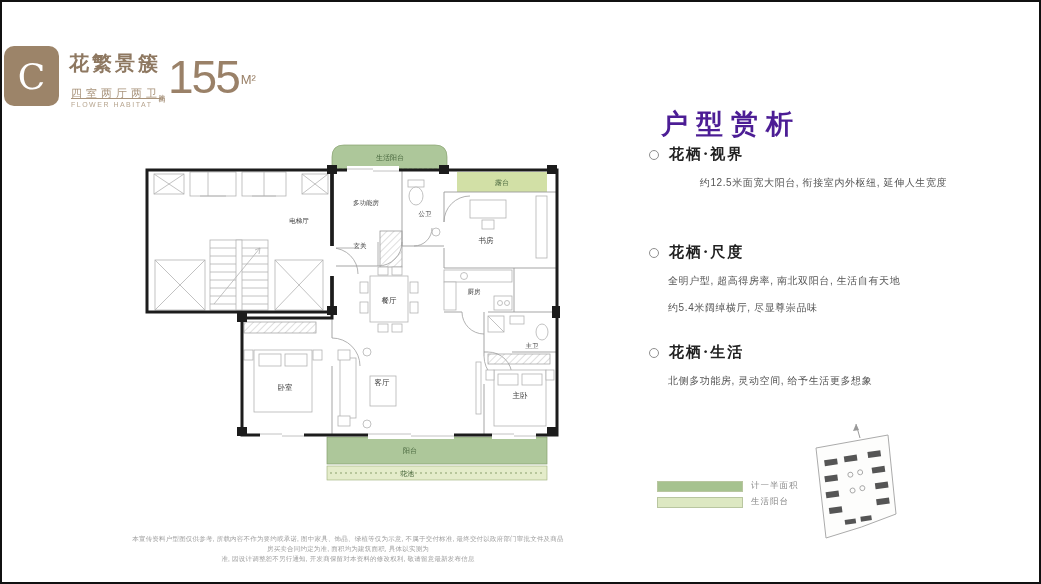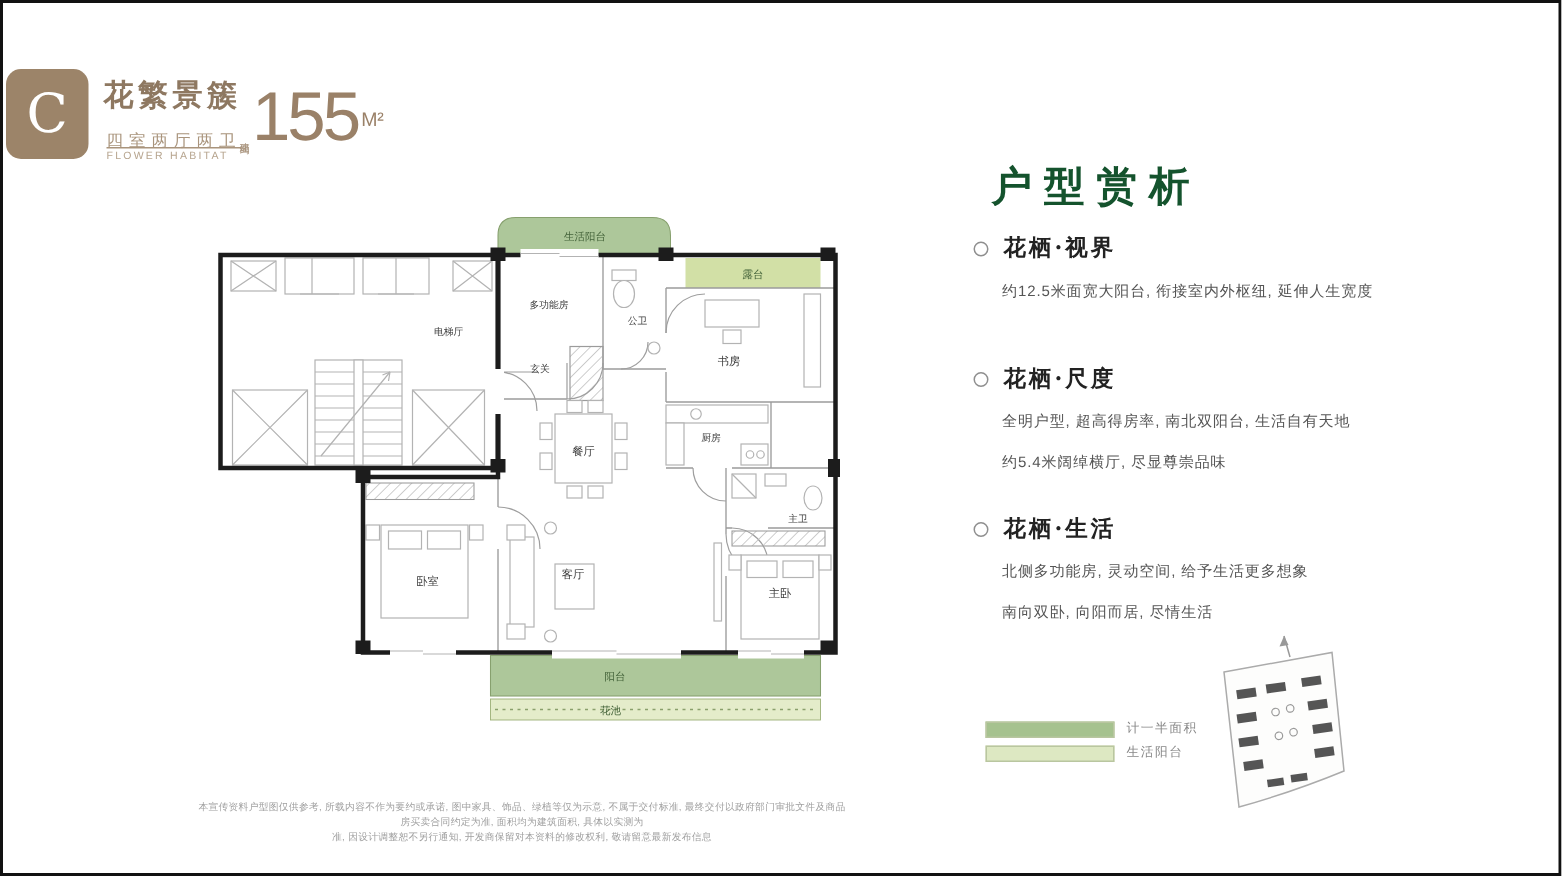--- a/index.html
+++ b/index.html
@@ -14,28 +14,28 @@
          font-weight:bold;font-size:20px;letter-spacing:3px;}
   .subtitle{position:absolute;left:69px;top:84px;color:#a9947c;font-size:11px;letter-spacing:4px;text-decoration:underline;}
   .subtitle-en{position:absolute;left:69px;top:99px;color:#b7a58f;font-size:7px;letter-spacing:1.5px;}
   .area{position:absolute;left:155px;top:50px;display:flex;align-items:flex-end;color:#9a8168;}
   .area-prefix{writing-mode:vertical-rl;font-size:6.5px;letter-spacing:1px;color:#a8937c;margin:0 2px 10px 0;}
   .area-num{font-size:46px;line-height:50px;letter-spacing:-2px;text-align:center;}
   .area-unit{font-size:13px;margin:0 0 15px 2px;}
   
   .panel{position:absolute;left:645px;top:0;width:350px;height:584px;}
   .panel h1{position:absolute;left:14px;top:104px;margin:0;font-family:"DejaVu Serif",serif;
-            font-size:27px;letter-spacing:8px;color:#14532d;font-weight:bold;}
+            font-size:27px;letter-spacing:8px;color:#4c1d95;font-weight:bold;}
   .sec{position:absolute;left:2px;width:330px;}
   .sec-head{display:flex;align-items:center;gap:10px;}
   .bullet{width:8px;height:8px;border:1.2px solid #8f8f8f;border-radius:50%;flex:0 0 auto;}
   .sec-title{font-family:"DejaVu Serif",serif;font-weight:bold;font-size:15px;color:#222;letter-spacing:2px;}
   .sec-lines{margin:12px 0 0 19px;}
   .dl{font-size:10px;color:#555;letter-spacing:.6px;margin-bottom:13px;}
-  .sec1{top:154px;}.sec2{top:229px;margin-top:12px;}.sec3{top:341px;}
+  .sec1{top:143px;text-align:center;}.sec2{top:229px;margin-top:12px;}.sec3{top:341px;}
   
   .legend{position:absolute;left:655px;top:478px;}
   .lg-row{display:flex;align-items:center;margin-bottom:4px;}
   .sw{width:86px;height:11px;margin-right:8px;border:.5px solid #b9c6a0;box-sizing:border-box;}
   .sw-half{background:#a6c28f;}
   .sw-none{background:#dde8c2;}
   .lg-label{font-size:8.5px;color:#888;letter-spacing:1px;}
   
   .disclaimer{position:absolute;left:130px;top:532px;width:432px;text-align:center;
               font-size:6.5px;color:#a0a0a0;line-height:10px;letter-spacing:.2px;}
@@ -273,21 +273,20 @@
       </div>
     </div>
 
     <div class="sec sec3">
       <div class="sec-head">
         <span class="bullet"></span>
         <span class="sec-title">花栖·生活</span>
       </div>
       <div class="sec-lines">
         <div class="dl">北侧多功能房, 灵动空间, 给予生活更多想象</div>
-        <div class="dl">南向双卧, 向阳而居, 尽情生活</div>
       </div>
     </div>
   </div>
 
   <div class="legend">
     <div class="lg-row">
       <span class="sw sw-half"></span>
       <span class="lg-label">计一半面积</span>
     </div>
     <div class="lg-row">

